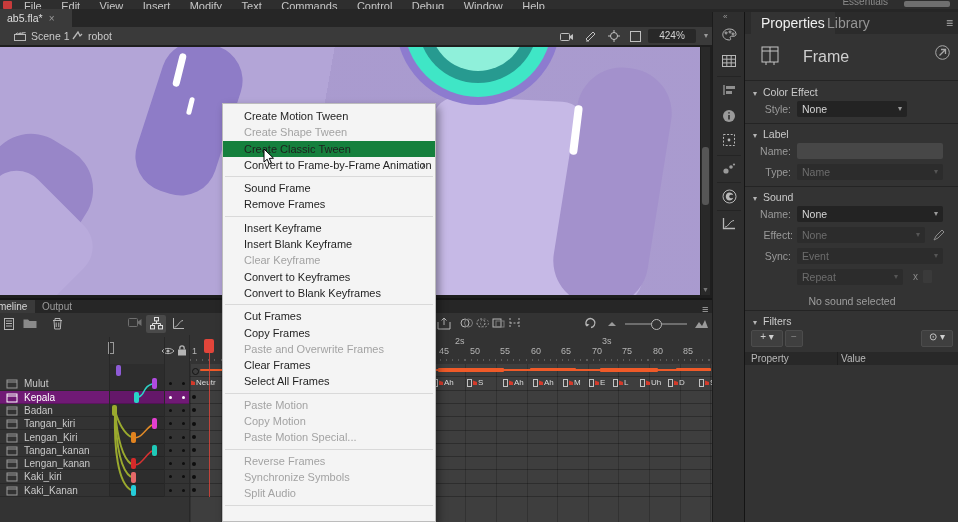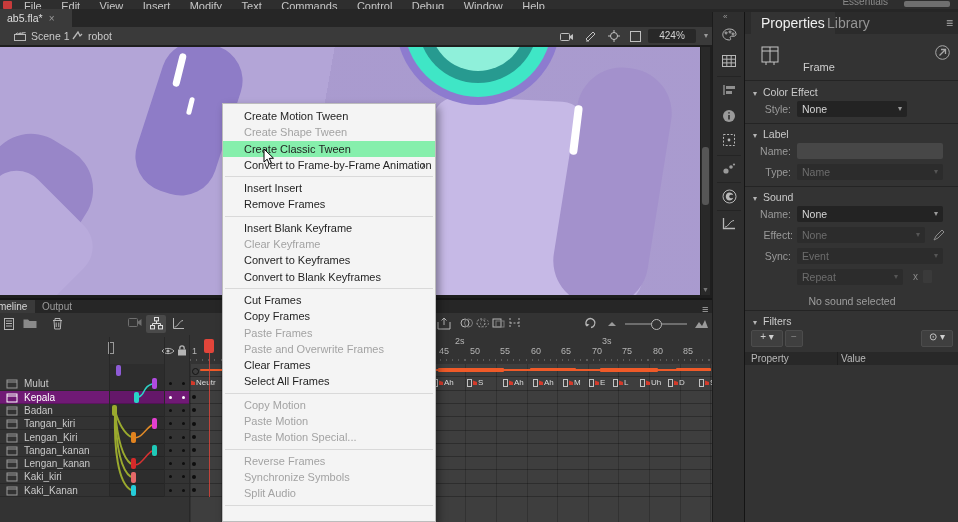--- a/index.html
+++ b/index.html
@@ -26,21 +26,21 @@
   #stagewrap{left:0;top:45px;width:712px;height:253px;background:#1e1e1e;overflow:hidden}
   #stage{position:absolute;left:0;top:2px;width:700px;height:248px;background:#b3a5d7;overflow:hidden}
   #stage .shape{position:absolute}
   #vscroll{position:absolute;left:701px;top:2px;width:9px;height:248px;background:#292929}
   #vscroll .thumb{position:absolute;left:1px;top:100px;width:7px;height:58px;background:#565656;border-radius:3px}
   #vscroll .arr{position:absolute;left:1px;bottom:2px;color:#777;font-size:7px}
   
   #ctxmenu{left:222px;top:103px;width:214px;height:419px;background:#f4f4f4;border:1px solid #bcbcbc;box-shadow:3px 4px 8px rgba(0,0,0,.38);z-index:50;box-sizing:border-box;padding-top:4px}
   .cm-item{height:16.3px;line-height:16.3px;font-size:11px;color:#1f1f1f;padding-left:21px;position:relative}
   .cm-item.dis{color:#a3a3a3}
-  .cm-item.hl{background:#86efac}
+  .cm-item.hl{background:#15803d}
   .cm-item.sub::after{content:"›";position:absolute;right:10px;top:0;font-size:12px;color:#444}
   .cm-sep{height:1px;background:#d9d9d9;margin:3px 2px}
   #cursor{left:263px;top:148px;z-index:60}
   
   #timeline{left:0;top:298px;width:712px;height:224px;background:#333;border-top:2px solid #161616}
   #tl-tabs{position:absolute;left:0;top:0;width:712px;height:13px;background:#262626}
   .tl-tab{position:absolute;top:0;height:13px;font-size:10px;line-height:13px;color:#d6d6d6;padding:0 8px;background:#3a3a3a}
   .tl-tab.t1{left:-18px}
   .tl-tab.t2{left:34px;background:transparent;color:#9a9a9a}
   #tl-toolbar{position:absolute;left:0;top:13px;width:712px;height:22px;background:#333;border-bottom:1px solid #272727}
@@ -173,37 +173,37 @@
     <div class="arr">▼</div>
   </div>
 </div>
 
 <div class="abs" id="ctxmenu">
   <div class="cm-item">Create Motion Tween</div>
   <div class="cm-item dis">Create Shape Tween</div>
   <div class="cm-item hl">Create Classic Tween</div>
   <div class="cm-item sub">Convert to Frame-by-Frame Animation</div>
   <div class="cm-sep"></div>
-  <div class="cm-item">Insert Insert</div>
+  <div class="cm-item">Sound Frame</div>
   <div class="cm-item">Remove Frames</div>
   <div class="cm-sep"></div>
+  <div class="cm-item">Insert Keyframe</div>
   <div class="cm-item">Insert Blank Keyframe</div>
   <div class="cm-item dis">Clear Keyframe</div>
   <div class="cm-item">Convert to Keyframes</div>
   <div class="cm-item">Convert to Blank Keyframes</div>
   <div class="cm-sep"></div>
   <div class="cm-item">Cut Frames</div>
   <div class="cm-item">Copy Frames</div>
-  <div class="cm-item dis">Paste Frames</div>
   <div class="cm-item dis">Paste and Overwrite Frames</div>
   <div class="cm-item">Clear Frames</div>
   <div class="cm-item">Select All Frames</div>
   <div class="cm-sep"></div>
+  <div class="cm-item dis">Paste Motion</div>
   <div class="cm-item dis">Copy Motion</div>
-  <div class="cm-item dis">Paste Motion</div>
   <div class="cm-item dis">Paste Motion Special...</div>
   <div class="cm-sep"></div>
   <div class="cm-item dis">Reverse Frames</div>
   <div class="cm-item dis">Synchronize Symbols</div>
   <div class="cm-item dis">Split Audio</div>
   <div class="cm-sep"></div>
 
 </div>
 <svg class="abs" id="cursor" width="12" height="18">
     <path d="M1 1 L1 14 L4.2 11.2 L6.2 16 L8.4 15 L6.3 10.4 L10.5 10.2 Z" fill="#fff" stroke="#000" stroke-width="1"></path>
@@ -495,21 +495,21 @@
     <div class="ptab active" style="left:6px">Properties</div>
     <div class="ptab idle">Library</div>
     <div class="burger">≡</div>
   </div>
 
   <svg style="position:absolute;left:16px;top:32px" width="18" height="22">
       <rect x="1" y="3" width="16" height="15" fill="none" stroke="#c5c5c5"></rect>
       <path d="M9 3 V18 M1 7 H17" stroke="#c5c5c5"></path>
       <path d="M5 18 L5 21 M13 18 L13 21" stroke="#c5c5c5"></path>
     </svg>
-  <div class="abs" style="left:58px;top:49px;font-size:11px;color:#cfcfcf">Frame</div>
+  <div class="abs" style="left:58px;top:36px;font-size:16px;color:#cfcfcf">Frame</div>
   <svg style="position:absolute;right:9px;top:33px" width="15" height="15">
       <circle cx="7.5" cy="7.5" r="6.8" fill="none" stroke="#a8a8a8"></circle>
       <path d="M4.5 10.5 L10.5 4.5 M6 4.5 H10.5 V9" fill="none" stroke="#a8a8a8" stroke-width="1.3"></path>
     </svg>
 
   <div class="sec-div" style="top:68px"></div>
   <div class="sec-head" style="top:74px">Color Effect</div>
   <div class="flabel" style="left:2px;top:91px">Style:</div>
   <div class="dd" style="left:52px;top:89px;width:110px"><span>None</span></div>
 

